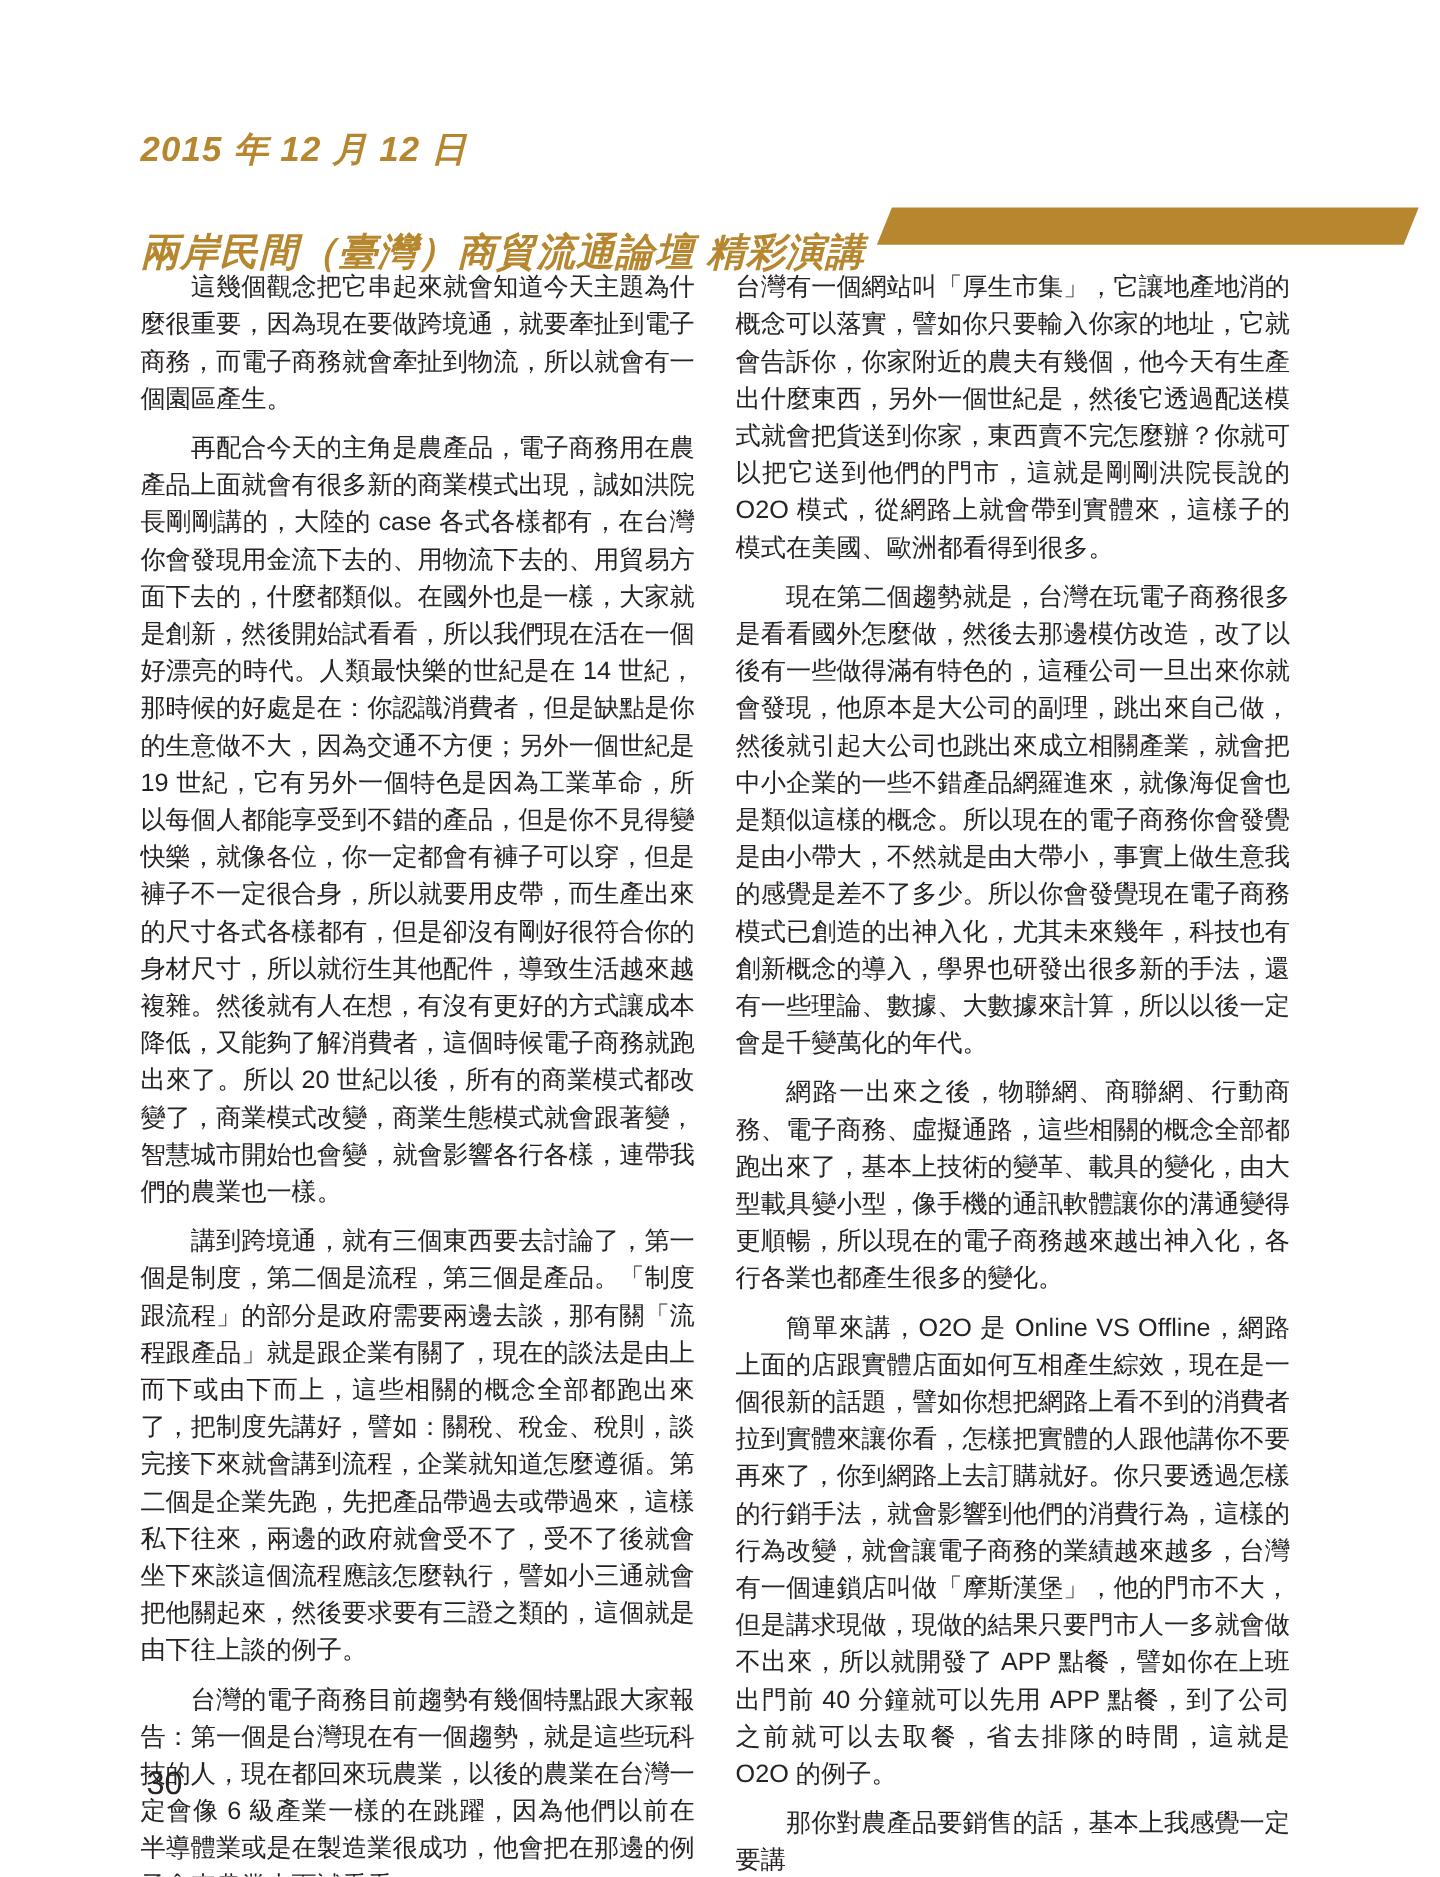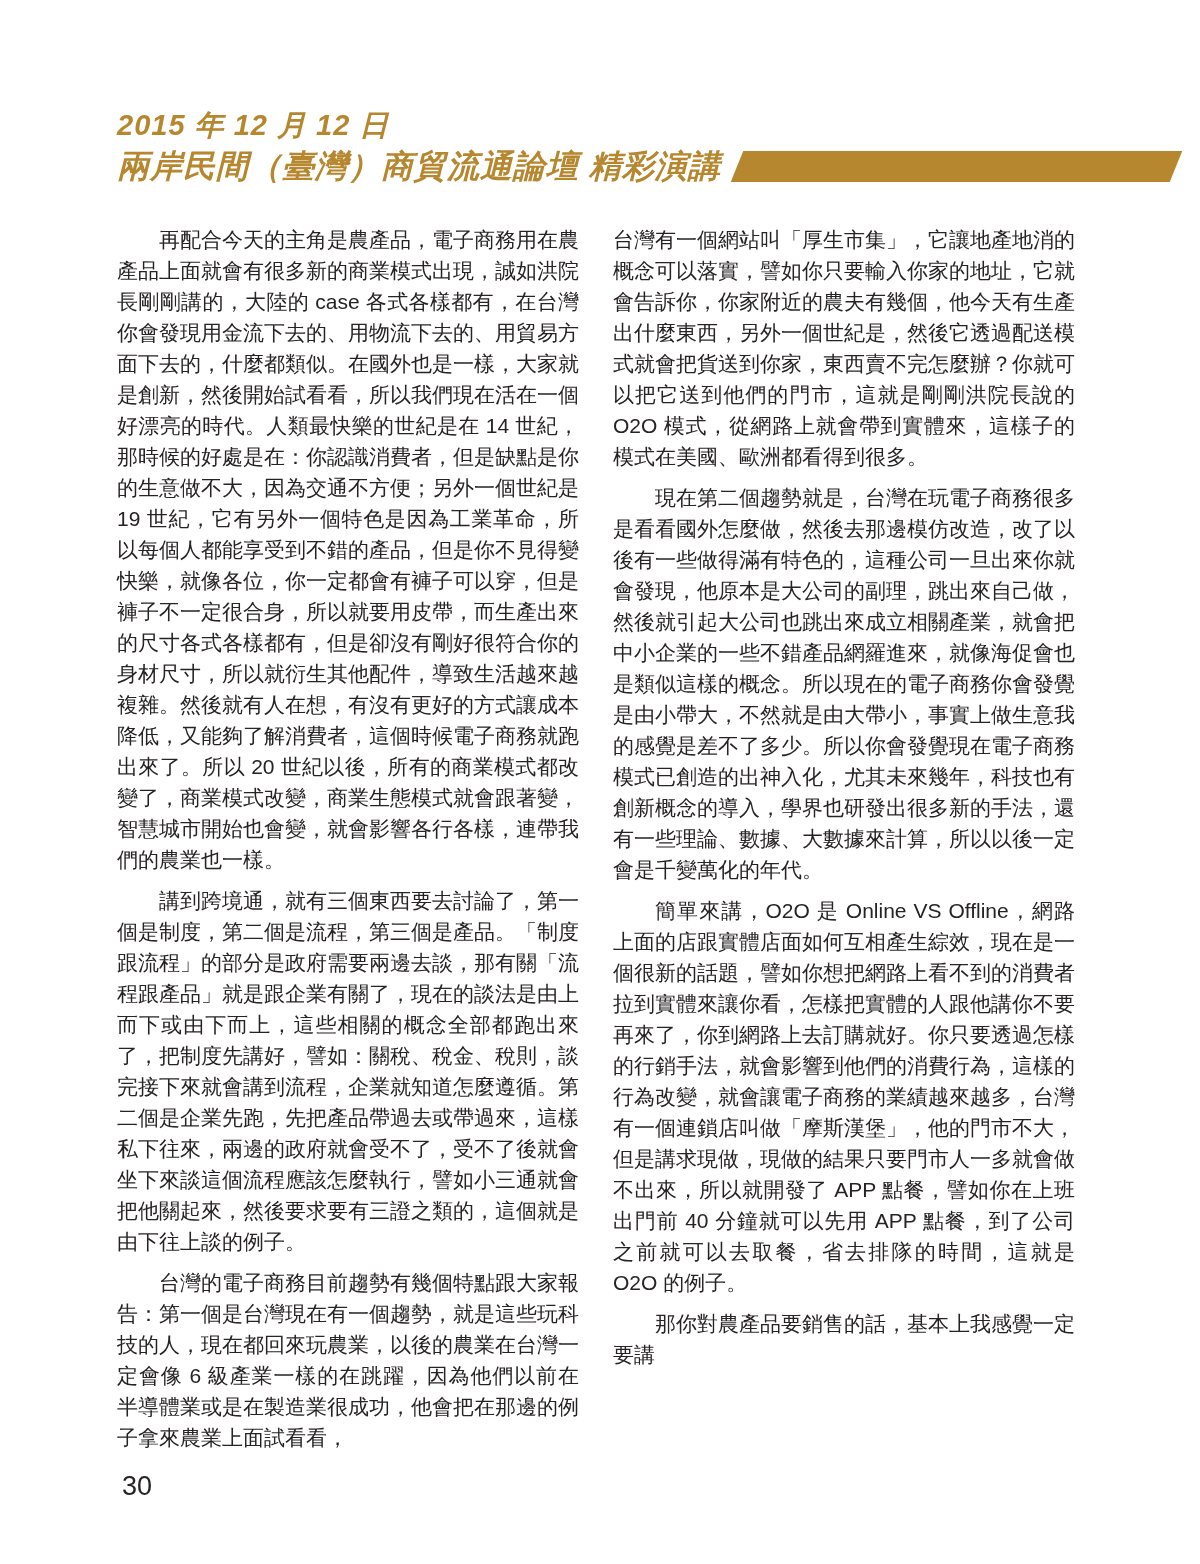--- a/index.html
+++ b/index.html
@@ -51,34 +51,36 @@
   }
 </style>
 </head>
 <body>
 
 <div class="page" style="background: rgb(255, 255, 255);">
 
   <header class="header">
     <div class="header-date" style="color: rgb(182, 135, 46);">2015 年 12 月 12 日</div>
     <div class="title-row">
-      <h1 class="page-title" style="color: rgb(182, 135, 46);">兩岸民間（臺灣）商貿流通論壇 精彩演講</h1>
+      <h1 class="page-title" style="color: rgb(182, 135, 46); margin-top: 44px;">兩岸民間（臺灣）商貿流通論壇 精彩演講</h1>
       <div class="gold-bar" style="background: rgb(182, 135, 46);"></div>
     </div>
   </header>
 
   <main class="columns">
     <div class="col" id="col-left" style="color: rgb(39, 35, 36);">
+        <p>這幾個觀念把它串起來就會知道今天主題為什麼很重要，因為現在要做跨境通，就要牽扯到電子商務，而電子商務就會牽扯到物流，所以就會有一個園區產生。</p>
         <p>再配合今天的主角是農產品，電子商務用在農產品上面就會有很多新的商業模式出現，誠如洪院長剛剛講的，大陸的 case 各式各樣都有，在台灣你會發現用金流下去的、用物流下去的、用貿易方面下去的，什麼都類似。在國外也是一樣，大家就是創新，然後開始試看看，所以我們現在活在一個好漂亮的時代。人類最快樂的世紀是在 14 世紀，那時候的好處是在：你認識消費者，但是缺點是你的生意做不大，因為交通不方便；另外一個世紀是 19 世紀，它有另外一個特色是因為工業革命，所以每個人都能享受到不錯的產品，但是你不見得變快樂，就像各位，你一定都會有褲子可以穿，但是褲子不一定很合身，所以就要用皮帶，而生產出來的尺寸各式各樣都有，但是卻沒有剛好很符合你的身材尺寸，所以就衍生其他配件，導致生活越來越複雜。然後就有人在想，有沒有更好的方式讓成本降低，又能夠了解消費者，這個時候電子商務就跑出來了。所以 20 世紀以後，所有的商業模式都改變了，商業模式改變，商業生態模式就會跟著變，智慧城市開始也會變，就會影響各行各樣，連帶我們的農業也一樣。</p>
         <p>講到跨境通，就有三個東西要去討論了，第一個是制度，第二個是流程，第三個是產品。「制度跟流程」的部分是政府需要兩邊去談，那有關「流程跟產品」就是跟企業有關了，現在的談法是由上而下或由下而上，這些相關的概念全部都跑出來了，把制度先講好，譬如：關稅、稅金、稅則，談完接下來就會講到流程，企業就知道怎麼遵循。第二個是企業先跑，先把產品帶過去或帶過來，這樣私下往來，兩邊的政府就會受不了，受不了後就會坐下來談這個流程應該怎麼執行，譬如小三通就會把他關起來，然後要求要有三證之類的，這個就是由下往上談的例子。</p>
         <p>台灣的電子商務目前趨勢有幾個特點跟大家報告：第一個是台灣現在有一個趨勢，就是這些玩科技的人，現在都回來玩農業，以後的農業在台灣一定會像 6 級產業一樣的在跳躍，因為他們以前在半導體業或是在製造業很成功，他會把在那邊的例子拿來農業上面試看看，</p>
       </div>
     <div class="col" id="col-right" style="color: rgb(39, 35, 36);">
         <p class="no-indent">台灣有一個網站叫「厚生市集」，它讓地產地消的概念可以落實，譬如你只要輸入你家的地址，它就會告訴你，你家附近的農夫有幾個，他今天有生產出什麼東西，另外一個世紀是，然後它透過配送模式就會把貨送到你家，東西賣不完怎麼辦？你就可以把它送到他們的門市，這就是剛剛洪院長說的 O2O 模式，從網路上就會帶到實體來，這樣子的模式在美國、歐洲都看得到很多。</p>
         <p>現在第二個趨勢就是，台灣在玩電子商務很多是看看國外怎麼做，然後去那邊模仿改造，改了以後有一些做得滿有特色的，這種公司一旦出來你就會發現，他原本是大公司的副理，跳出來自己做，然後就引起大公司也跳出來成立相關產業，就會把中小企業的一些不錯產品網羅進來，就像海促會也是類似這樣的概念。所以現在的電子商務你會發覺是由小帶大，不然就是由大帶小，事實上做生意我的感覺是差不了多少。所以你會發覺現在電子商務模式已創造的出神入化，尤其未來幾年，科技也有創新概念的導入，學界也研發出很多新的手法，還有一些理論、數據、大數據來計算，所以以後一定會是千變萬化的年代。</p>
+        <p>網路一出來之後，物聯網、商聯網、行動商務、電子商務、虛擬通路，這些相關的概念全部都跑出來了，基本上技術的變革、載具的變化，由大型載具變小型，像手機的通訊軟體讓你的溝通變得更順暢，所以現在的電子商務越來越出神入化，各行各業也都產生很多的變化。</p>
         <p>簡單來講，O2O 是 Online VS Offline，網路上面的店跟實體店面如何互相產生綜效，現在是一個很新的話題，譬如你想把網路上看不到的消費者拉到實體來讓你看，怎樣把實體的人跟他講你不要再來了，你到網路上去訂購就好。你只要透過怎樣的行銷手法，就會影響到他們的消費行為，這樣的行為改變，就會讓電子商務的業績越來越多，台灣有一個連鎖店叫做「摩斯漢堡」，他的門市不大，但是講求現做，現做的結果只要門市人一多就會做不出來，所以就開發了 APP 點餐，譬如你在上班出門前 40 分鐘就可以先用 APP 點餐，到了公司之前就可以去取餐，省去排隊的時間，這就是 O2O 的例子。</p>
         <p>那你對農產品要銷售的話，基本上我感覺一定要講</p>
       </div>
   </main>
 
   <div class="page-number" style="color: rgb(39, 35, 36);">30</div>
 
 </div>
 
 </body></html>

